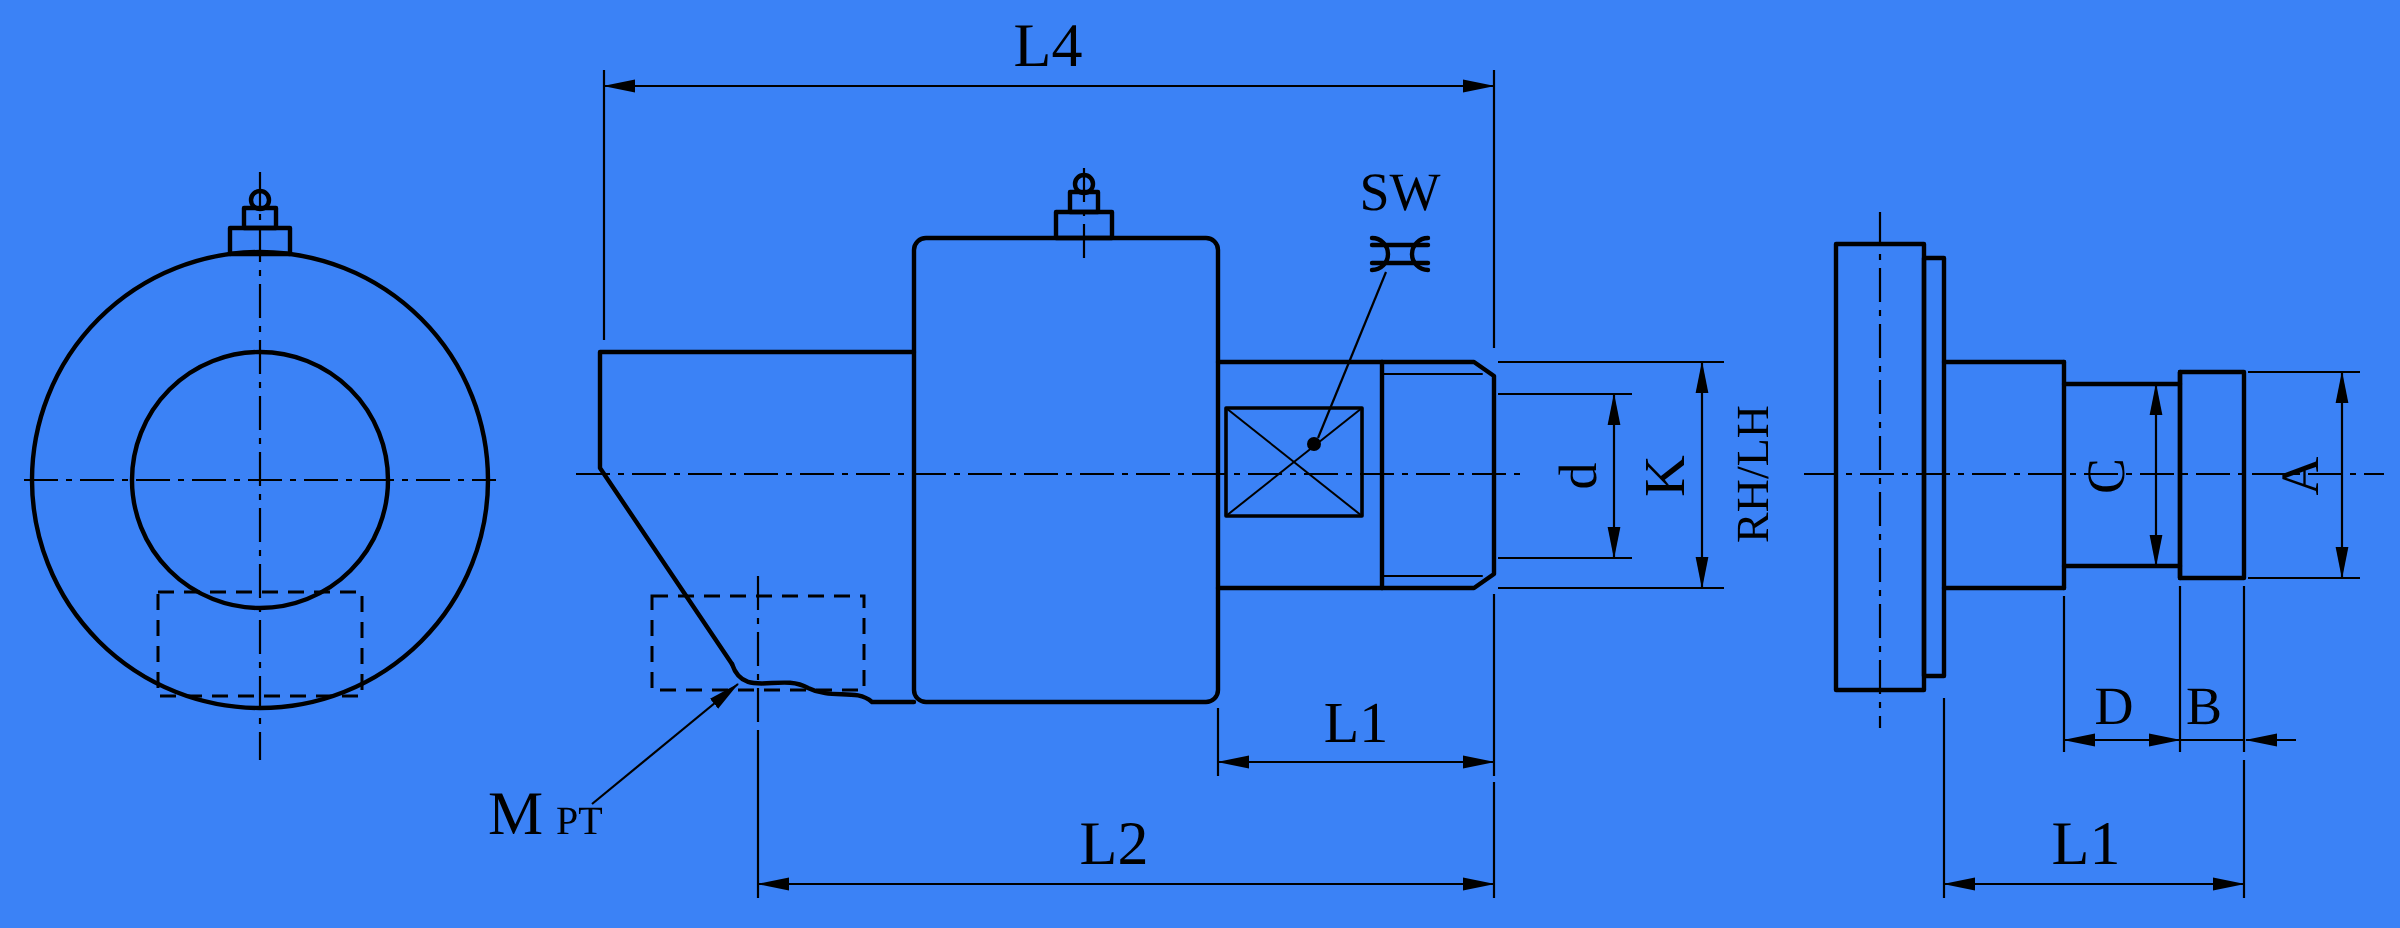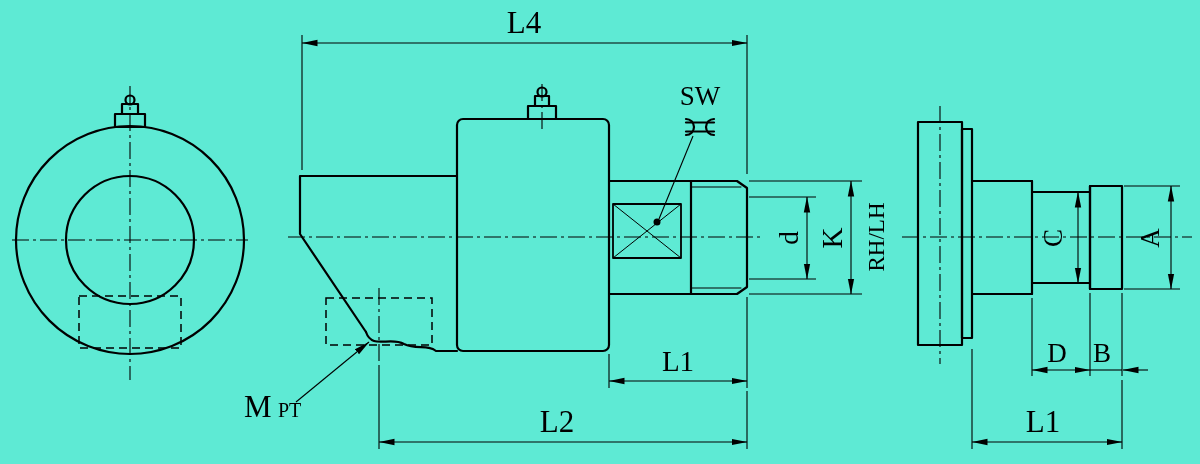--- a/index.html
+++ b/index.html
@@ -1,16 +1,16 @@
 <!DOCTYPE html>
 <html><head>
 <meta charset="utf-8">
 <style>
   html,body{margin:0;padding:0;background:#ffffff;}
-  .canvas{width:1200px;height:464px;background:#5eead4;position:relative;overflow:hidden;}
+  .canvas{width:1200px;height:464px;background:#3b82f6;position:relative;overflow:hidden;}
   svg{display:block;}
   
   .ol{stroke:#000;stroke-width:2.2;fill:none;stroke-linejoin:round;stroke-linecap:round;}
   
   .thin{stroke:#000;stroke-width:1.1;fill:none;}
   
   .hid{stroke:#000;stroke-width:1.5;fill:none;stroke-dasharray:8 5;}
   
   .cl{stroke:#000;stroke-width:1.1;fill:none;stroke-dasharray:17 4 3 4;}
   

